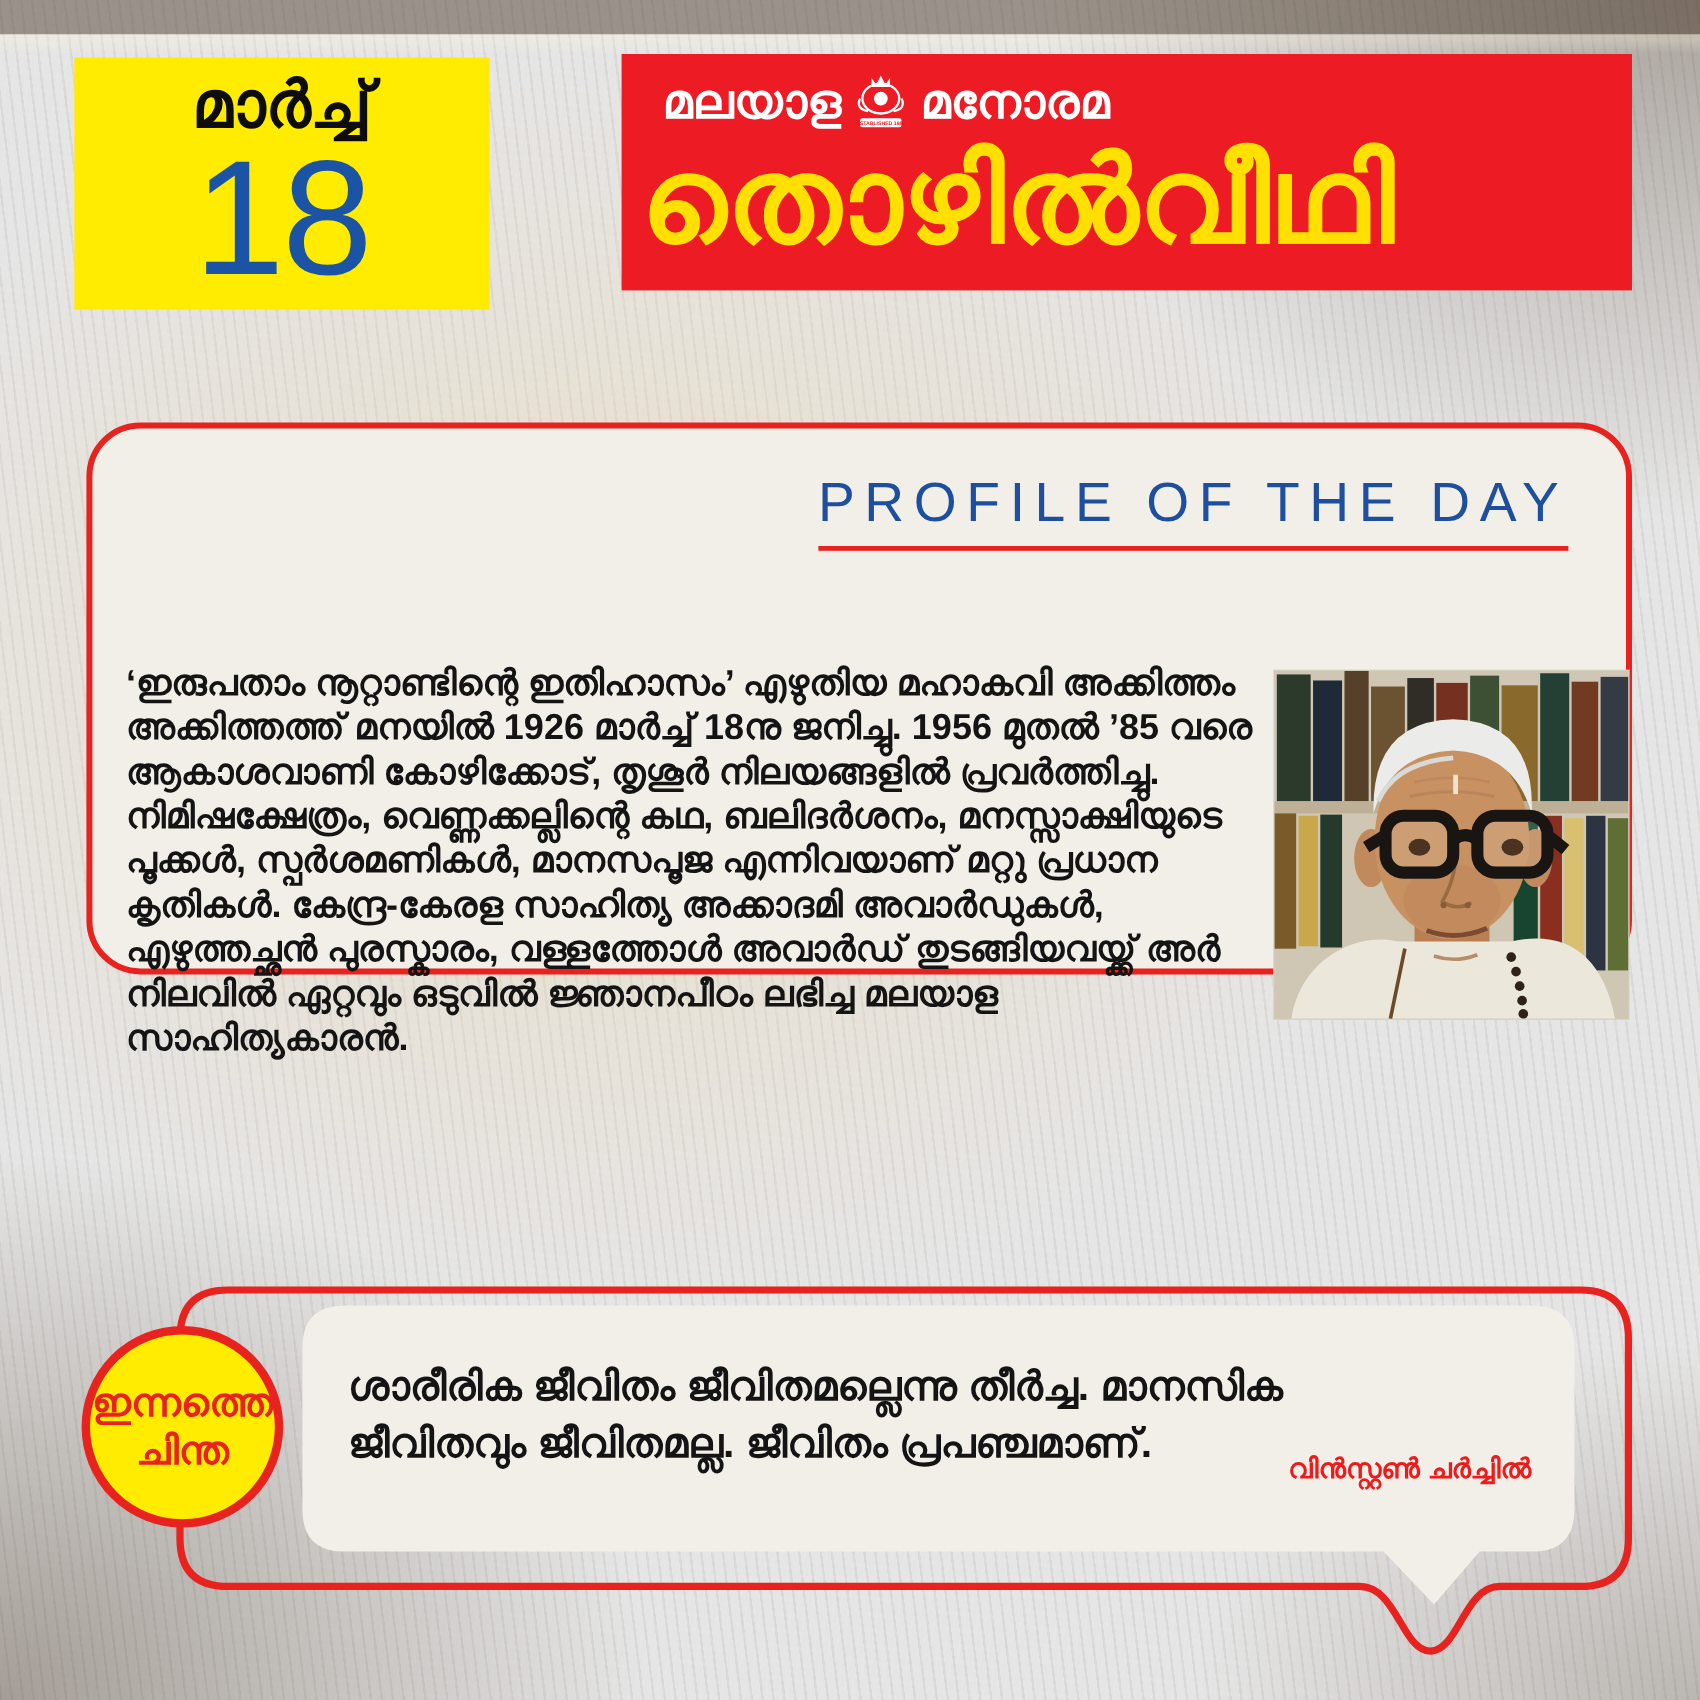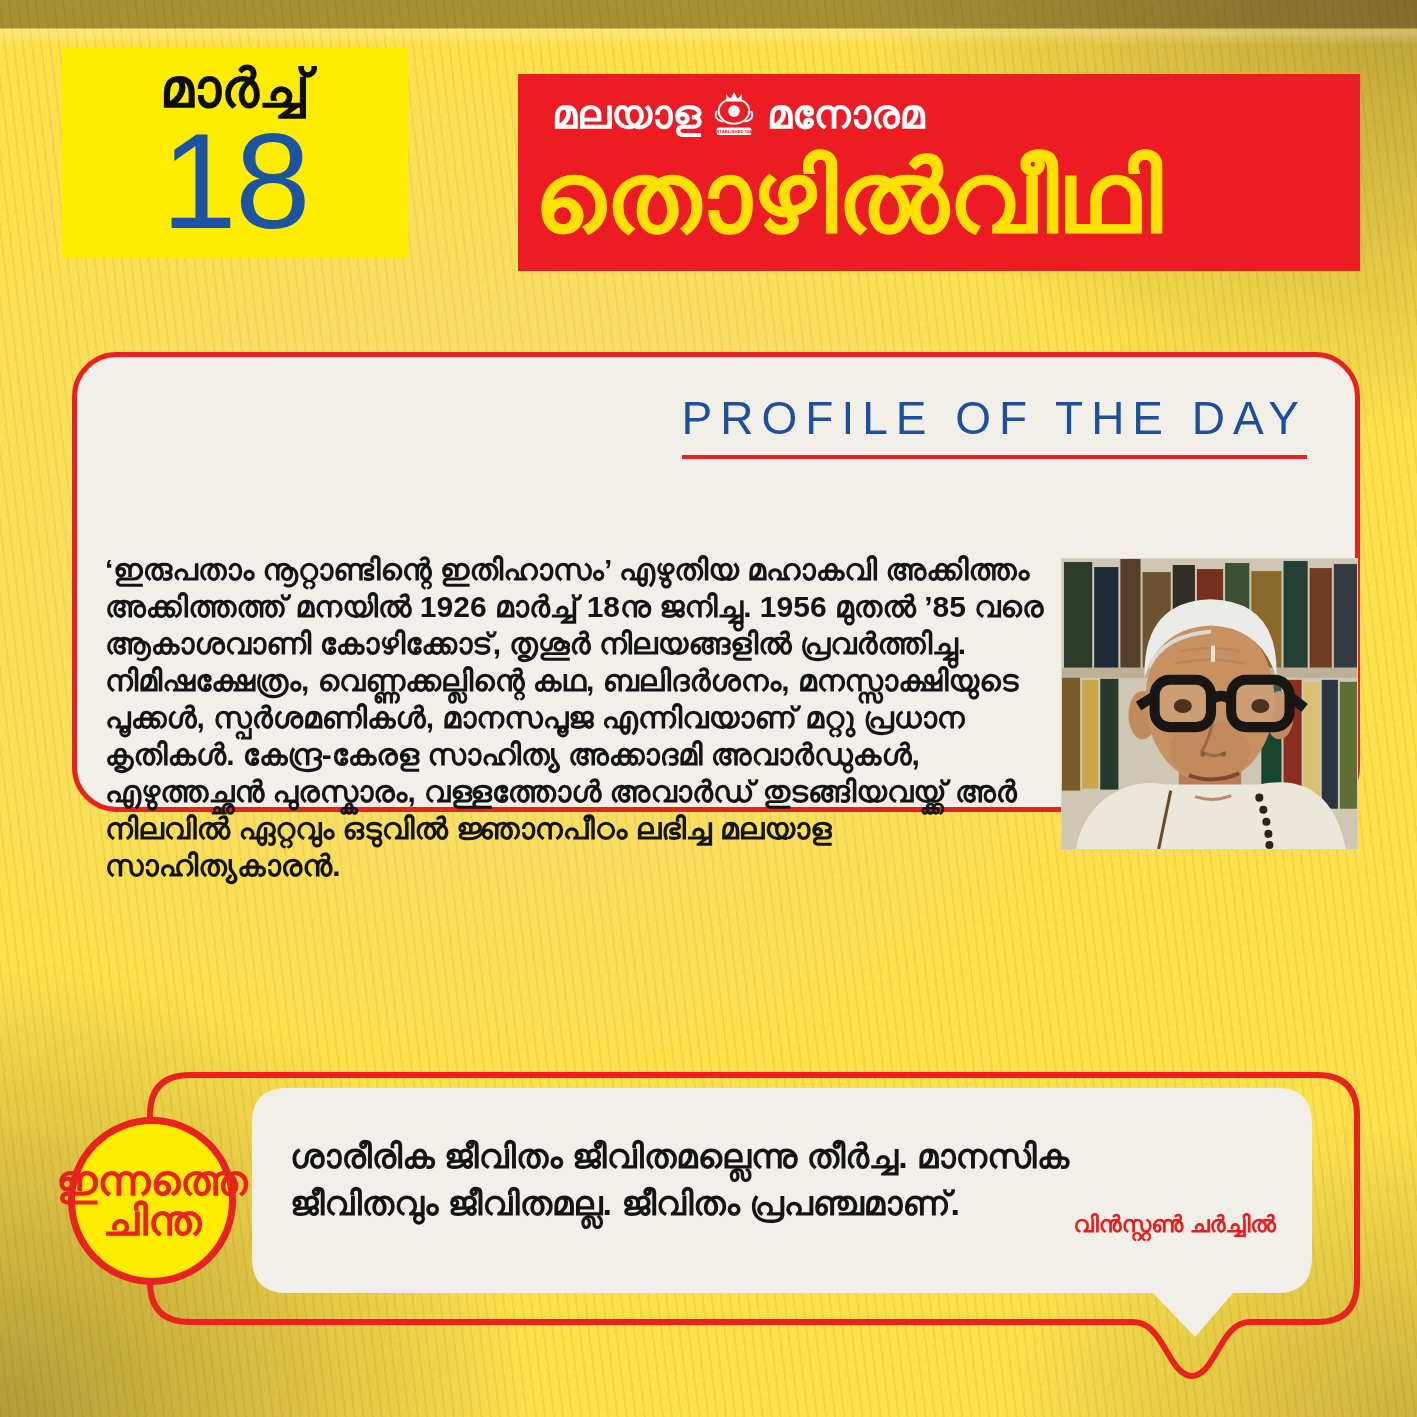--- a/index.html
+++ b/index.html
@@ -1,38 +1,38 @@
 <!DOCTYPE html>
 <html><head>
 <meta charset="utf-8">
 <style>
   html,body { margin:0; padding:0; }
   body { width:1417px; height:1417px; font-family:"Liberation Sans","DejaVu Sans",sans-serif; }
-  .canvas { position:relative; width:1417px; height:1417px; overflow:hidden; background:#fde047; }
+  .canvas { position:relative; width:1417px; height:1417px; overflow:hidden; background:#e5e5e5; }
 
   
   .bg { position:absolute; inset:0;
     background:
       linear-gradient(180deg, rgba(62,44,26,.45) 0 28px, rgba(255,244,220,.28) 29px 33px, rgba(0,0,0,0) 45px),
       radial-gradient(1000px 760px at 36% 40%, rgba(236,214,170,.5), rgba(236,214,170,0) 68%),
       radial-gradient(900px 700px at 100% 0%, rgba(58,40,22,.34), rgba(0,0,0,0) 62%),
       radial-gradient(900px 760px at 0% 100%, rgba(58,40,22,.38), rgba(0,0,0,0) 60%),
       radial-gradient(700px 500px at 100% 100%, rgba(58,40,22,.25), rgba(0,0,0,0) 60%),
       repeating-linear-gradient(97deg, rgba(255,255,255,.05) 0 2px, rgba(0,0,0,0) 2px 6px),
       repeating-linear-gradient(83deg, rgba(70,50,28,.065) 0 2px, rgba(0,0,0,0) 2px 9px),
       repeating-linear-gradient(10deg, rgba(255,255,255,.03) 0 3px, rgba(0,0,0,0) 3px 13px);
   }
 
   
   .date-box { position:absolute; left:62px; top:48px; width:346px; height:210px; background:#ffec00;
     display:flex; flex-direction:column; align-items:center; justify-content:center; }
   .date-month { font-size:54px; font-weight:bold; color:#0d0d0d; line-height:1.05; }
   .date-day { font-size:136px; font-weight:400; color:#1c54a5; line-height:.95; letter-spacing:-2px; }
 
-  .banner { position:absolute; left:518px; top:45px; width:842px; height:197px; background:#ed1c24;margin-top:29px; }
+  .banner { position:absolute; left:518px; top:45px; width:842px; height:197px; background:#ed1c24; }
   .masthead { position:absolute; left:34px; top:14px; display:flex; align-items:flex-end; gap:9px;
     color:#ffffff; font-weight:bold; font-size:40px; line-height:1; }
   .masthead .brand { padding-bottom:6px; }
   .banner-title { position:absolute; left:16px; top:58px; font-size:100px; font-weight:bold;
     color:#ffe000; line-height:1.3; white-space:nowrap; }
 
   
   .profile-card { position:absolute; left:72px; top:352px; width:1288px; height:460px; box-sizing:border-box;
     background:#f2efe9; border:5px solid #e8231f; border-radius:45px; }
   .potd-wrap { position:absolute; top:34px; right:48px; text-align:right; display:inline-block; }
@@ -41,24 +41,24 @@
   .profile-name { position:absolute; left:28px; top:112px; font-size:41px; font-weight:bold; color:#1b4a9b; }
   .bio { position:absolute; left:28px; top:194px; width:960px; font-size:30px; font-weight:bold;
     color:#141414; line-height:37px; }
   .photo-frame { position:absolute; left:985px; top:202px; width:295px; height:290px;
     background:#cfc6b4; box-shadow:0 0 0 1px #d9d3c7; }
   .photo-frame svg { display:block; }
 
   
   .quote-wrap { position:absolute; left:60px; top:1065px; width:1320px; height:335px; }
   .bubble-svg { position:absolute; left:0; top:0; }
-  .badge { position:absolute; left:8px; top:52px; width:168px; height:168px; box-sizing:border-box;
+  .badge { position:absolute; left:8px; top:40px; width:168px; height:168px; box-sizing:border-box;
     border-radius:50%; background:#ffec00; border:7px solid #e8231f;
     display:flex; flex-direction:column; align-items:center; justify-content:center;
-    color:#e8231f; font-weight:bold; font-size:42px; line-height:40px; text-align:center; }
+    color:#e8231f; font-weight:bold; font-size:33px; line-height:40px; text-align:center; }
   .quote-text { position:absolute; left:230px; top:68px; font-size:34px; font-weight:bold;
     color:#141414; line-height:47px; }
   .attribution { position:absolute; right:104px; top:146px; font-size:23px; font-weight:bold; color:#ed1c1c; }
 </style>
 </head>
 <body>
 
 <div class="canvas">
   <div class="bg"></div>
 

